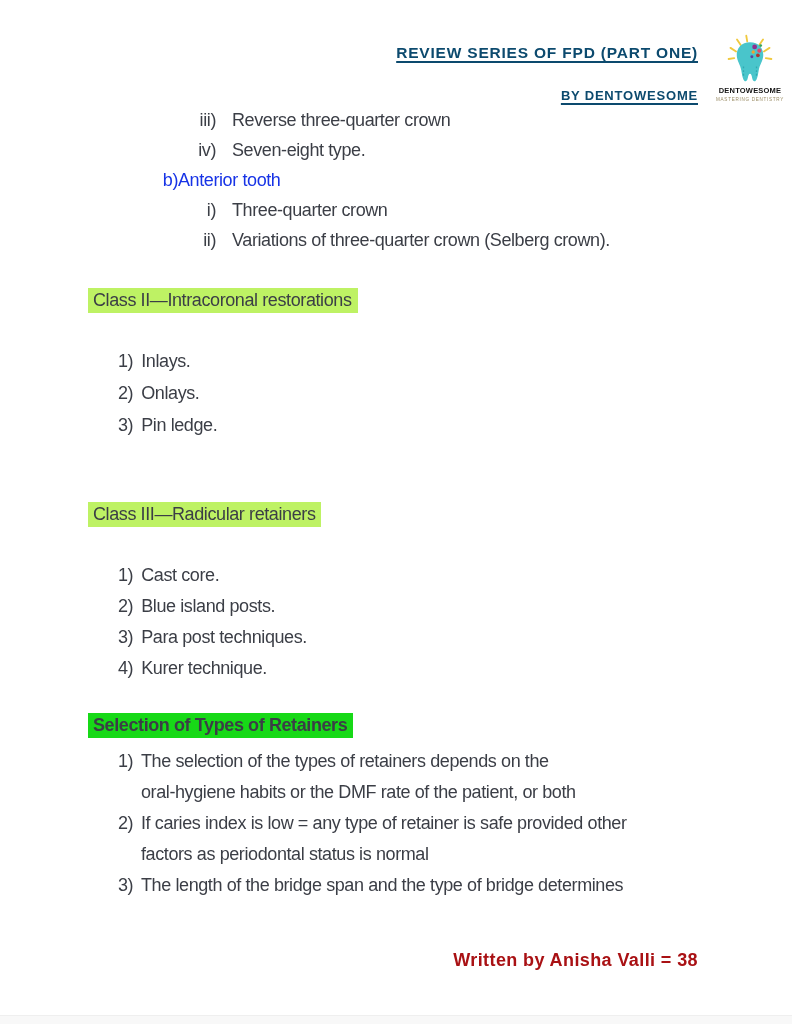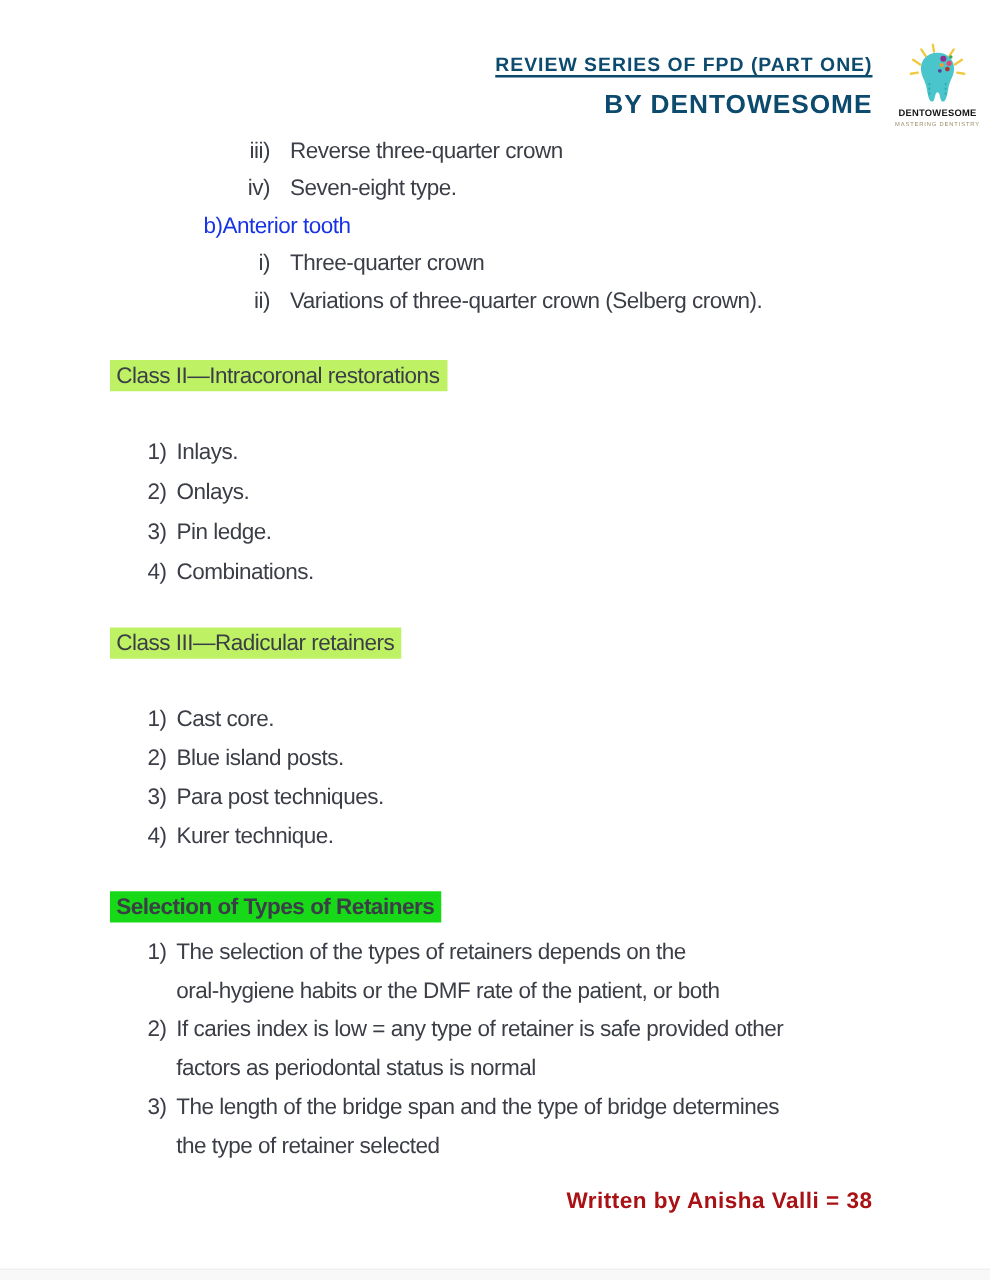--- a/index.html
+++ b/index.html
@@ -24,23 +24,24 @@
     font-weight: bold;
   }
   .doc-title {
     font-size: 15.5px;
     letter-spacing: 0.8px;
     text-decoration: underline;
     text-decoration-thickness: 1.5px;
     text-underline-offset: 3px;
   }
   .doc-subtitle {
-    margin-top: 10px;
-    font-size: 21px;
+    margin-top: 26px;
+    font-size: 13px;
     letter-spacing: 0.8px;
+    text-decoration: underline;
     text-decoration-thickness: 1.5px;
     text-underline-offset: 3px;
   }
 
   
   .logo {
     position: absolute;
     top: 33px;
     left: 711px;
     width: 78px;
@@ -199,21 +200,20 @@
     <div class="row">
       <span class="roman-marker">ii)</span><span class="roman-text">Variations of three-quarter crown (Selberg crown).</span>
     </div>
   </div>
 
   <div id="heading-class2" class="section-heading hl-yellow bodytext">Class II—Intracoronal restorations</div>
   <div id="list-class2" class="num-list bodytext">
     <div class="row"><span class="num-marker">1)</span><span class="num-text">Inlays.</span></div>
     <div class="row"><span class="num-marker">2)</span><span class="num-text">Onlays.</span></div>
     <div class="row"><span class="num-marker">3)</span><span class="num-text">Pin ledge.</span></div>
-    <div class="row"><span class="num-marker">4)</span><span class="num-text">Combinations.</span></div>
   </div>
 
   <div id="heading-class3" class="section-heading hl-yellow bodytext">Class III—Radicular retainers</div>
   <div id="list-class3" class="num-list bodytext">
     <div class="row"><span class="num-marker">1)</span><span class="num-text">Cast core.</span></div>
     <div class="row"><span class="num-marker">2)</span><span class="num-text">Blue island posts.</span></div>
     <div class="row"><span class="num-marker">3)</span><span class="num-text">Para post techniques.</span></div>
     <div class="row"><span class="num-marker">4)</span><span class="num-text">Kurer technique.</span></div>
   </div>
 
@@ -230,21 +230,20 @@
       <span class="sel-marker">2)</span>
       <span class="sel-lines">
         <div>If caries index is low = any type of retainer is safe provided other</div>
         <div>factors as periodontal status is normal</div>
       </span>
     </div>
     <div class="sel-item">
       <span class="sel-marker">3)</span>
       <span class="sel-lines">
         <div>The length of the bridge span and the type of bridge determines</div>
-        <div>the type of retainer selected</div>
       </span>
     </div>
   </div>
 
   <div class="page-footer">Written by Anisha Valli = 38</div>
 
   <div class="page-edge"></div>
 
 </div>
 

